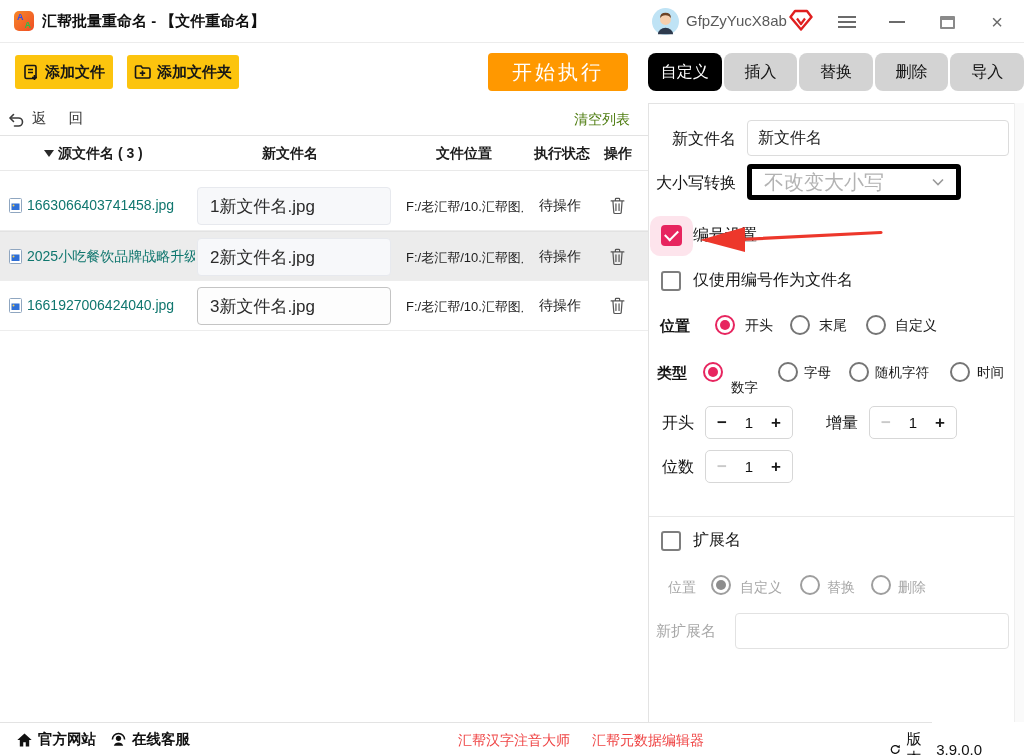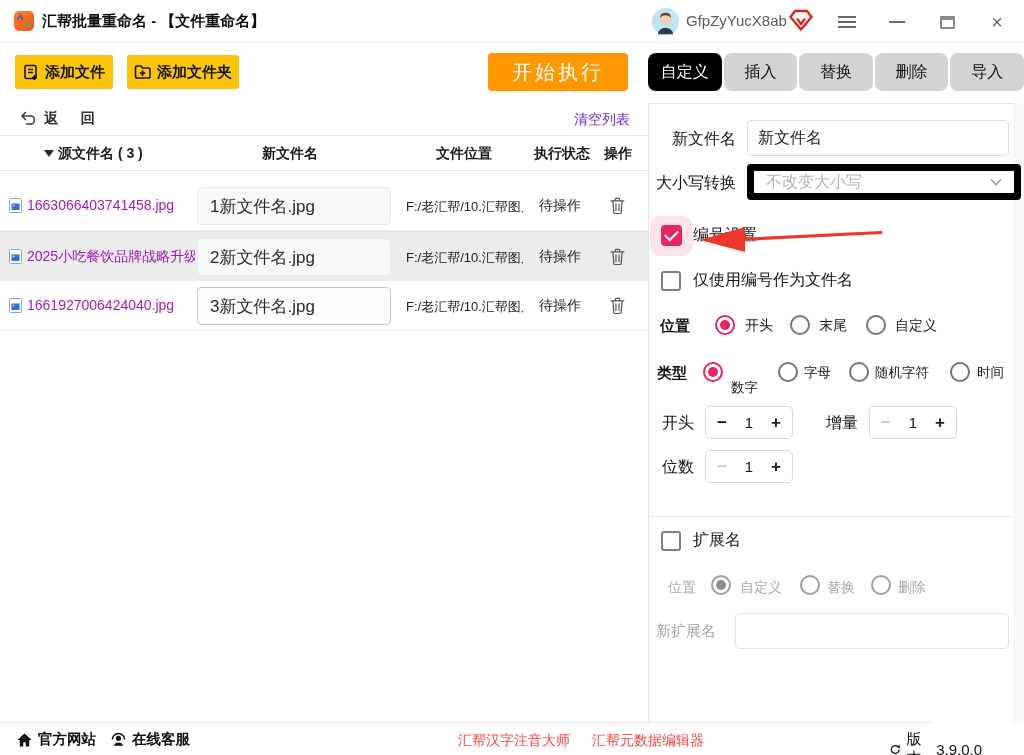--- a/index.html
+++ b/index.html
@@ -31,49 +31,49 @@
                 font-size:15px; font-weight:600; color:#161616; cursor:pointer; }
   .btn-start { position:absolute; left:488px; top:53px; width:140px; height:38px; background:#ff9800; border-radius:4px;
                color:#fff; font-size:20px; letter-spacing:3px; display:flex; align-items:center; justify-content:center; cursor:pointer; }
   .tabs { position:absolute; left:648px; top:53px; width:376px; height:38px; display:flex; gap:2px; }
   .tab { flex:1; height:38px; border-radius:8px; background:#d3d3d3; color:#141414; font-size:16px;
          display:flex; align-items:center; justify-content:center; cursor:pointer; }
   .tab.active { background:#000; color:#fff; }
 
   
   .list-toolbar { position:absolute; left:0; top:103px; width:648px; height:33px; border-bottom:1px solid #e3e3e3; }
-  .back-group { position:absolute; left:20px; top:6px; display:flex; align-items:center; gap:8px; cursor:pointer;font-weight:bold; }
+  .back-group { position:absolute; left:8px; top:6px; display:flex; align-items:flex-end; gap:8px; cursor:pointer; }
   .back-label { font-size:14.5px; color:#333; letter-spacing:9px; }
-  .clear-btn { position:absolute; right:18px; top:8px; font-size:14px; color:#6d28d9; cursor:pointer; }
+  .clear-btn { position:absolute; right:18px; top:8px; font-size:14px; color:#4d7c0f; cursor:pointer; }
 
   .thead { position:absolute; left:0; top:142px; width:648px; height:26px; font-size:14px; font-weight:700; color:#1c1c1c;padding-left:21px; }
   .th { position:absolute; top:3px; }
   .tri-down { display:inline-block; width:0; height:0; border-left:5px solid transparent; border-right:5px solid transparent; border-top:7px solid #2a2a2a; margin-right:4px; vertical-align:1px; }
   .thead-line { position:absolute; left:0; top:170px; width:648px; height:1px; background:#e9e9e9; }
 
   .file-row { position:absolute; left:0; width:648px; height:50px; border-bottom:1px solid #ededed; }
   .file-row.alt { background:#ececec; border-top:1px solid #e2e2e2; }
   .file-ic { position:absolute; left:9px; top:17px; }
-  .src { position:absolute; left:27px; top:16px; width:168px; font-size:14px; color:#a21caf; white-space:nowrap; overflow:hidden; }
+  .src { position:absolute; left:27px; top:16px; width:168px; font-size:14px; color:#0f766e; white-space:nowrap; overflow:hidden; }
   .row-input { position:absolute; left:197px; top:6px; width:194px; height:38px; background:#f7f8fa; border:1px solid #e7e9ee; border-radius:4px;
                font-size:17px; color:#2b2b2b; display:flex; align-items:center; padding-left:12px; cursor:text; }
   .row-input.focus { background:#fdfdfd; border-color:#c4c4c4; }
   .loc { position:absolute; left:406px; top:17px; width:117px; font-size:13px; color:#1d1d1d; white-space:nowrap; overflow:hidden; }
   .status { position:absolute; left:539px; top:16px; font-size:14px; color:#1d1d1d; }
   .trash { position:absolute; left:609px; top:15px; cursor:pointer; }
 
   
   .panel { position:absolute; left:648px; top:103px; width:366px; height:619px; border-top:1px solid #e3e3e3; border-left:1px solid #e3e3e3; background:#fff; }
   .scroll-track { position:absolute; left:1014px; top:103px; width:10px; height:619px; background:#fafafa; border-left:1px solid #efefef; }
   .plabel { position:absolute; font-size:16px; color:#141414; }
   .plabel.r { text-align:right; width:96px; left:640px; }
   .pinput { position:absolute; left:747px; width:262px; height:36px; border:1px solid #dcdcdc; border-radius:4px; background:#fff;
             font-size:16px; color:#222; display:flex; align-items:center; padding:0 10px; cursor:text; }
-  .pselect { position:absolute; left:747px; width:274px; height:36px; border:7px solid #000000; border-radius:4px; background:#fff;
-             font-size:16px; color:#b3b3b3; display:flex; align-items:center; justify-content:space-between; padding:0 12px; cursor:pointer; }
+  .pselect { position:absolute; left:747px; width:214px; height:36px; border:5px solid #000000; border-radius:4px; background:#fff;
+             font-size:20px; color:#b3b3b3; display:flex; align-items:center; justify-content:space-between; padding:0 12px; cursor:pointer; }
 
   .glow { position:absolute; left:650px; top:216px; width:43px; height:40px; border-radius:10px; background:rgba(236,45,110,0.13); }
   .cbx { position:absolute; width:21px; height:21px; border-radius:4px; cursor:pointer; }
   .cbx.checked { background:#e7255f; }
   .cbx.checked::after { content:""; position:absolute; left:4px; top:5px; width:11px; height:6px;
                         border-left:2.5px solid #fff; border-bottom:2.5px solid #fff; transform:rotate(-45deg); }
   .cbx.empty { background:#fff; border:2px solid #7e7e7e; border-radius:3px; }
   .cbx-label { position:absolute; font-size:16px; color:#141414; cursor:pointer; }
 
   .radio { position:absolute; width:20px; height:20px; border-radius:50%; border:2px solid #757575; background:#fff; cursor:pointer; }

